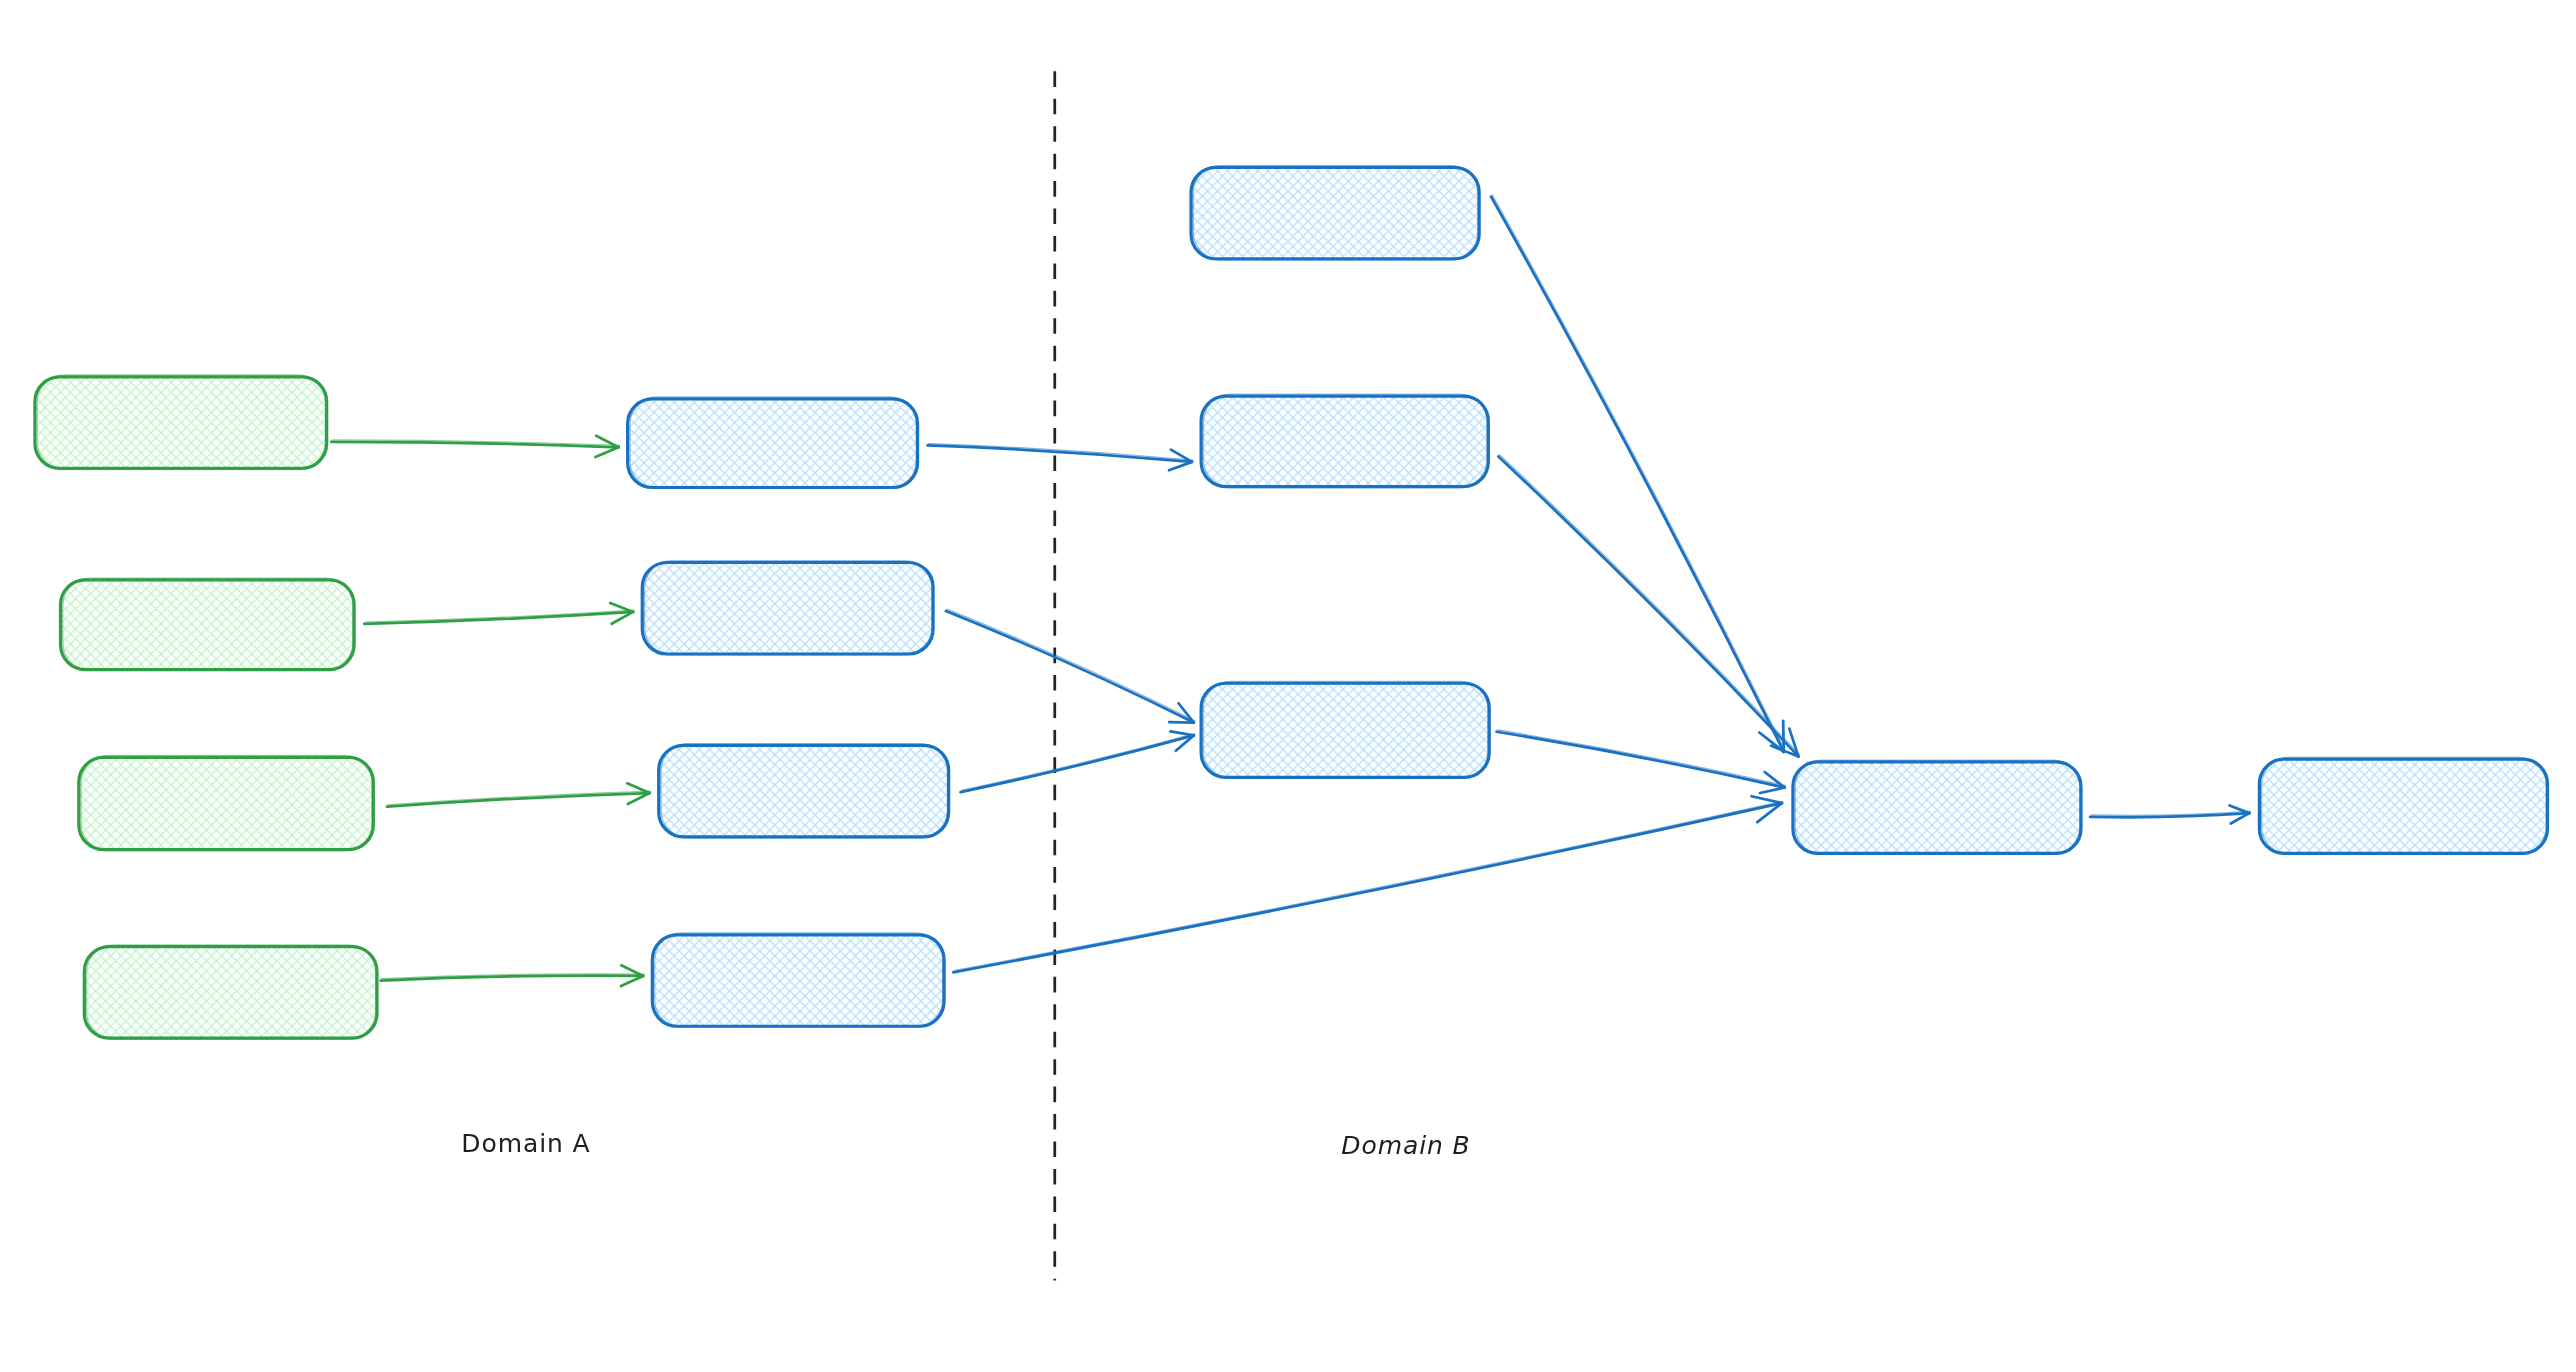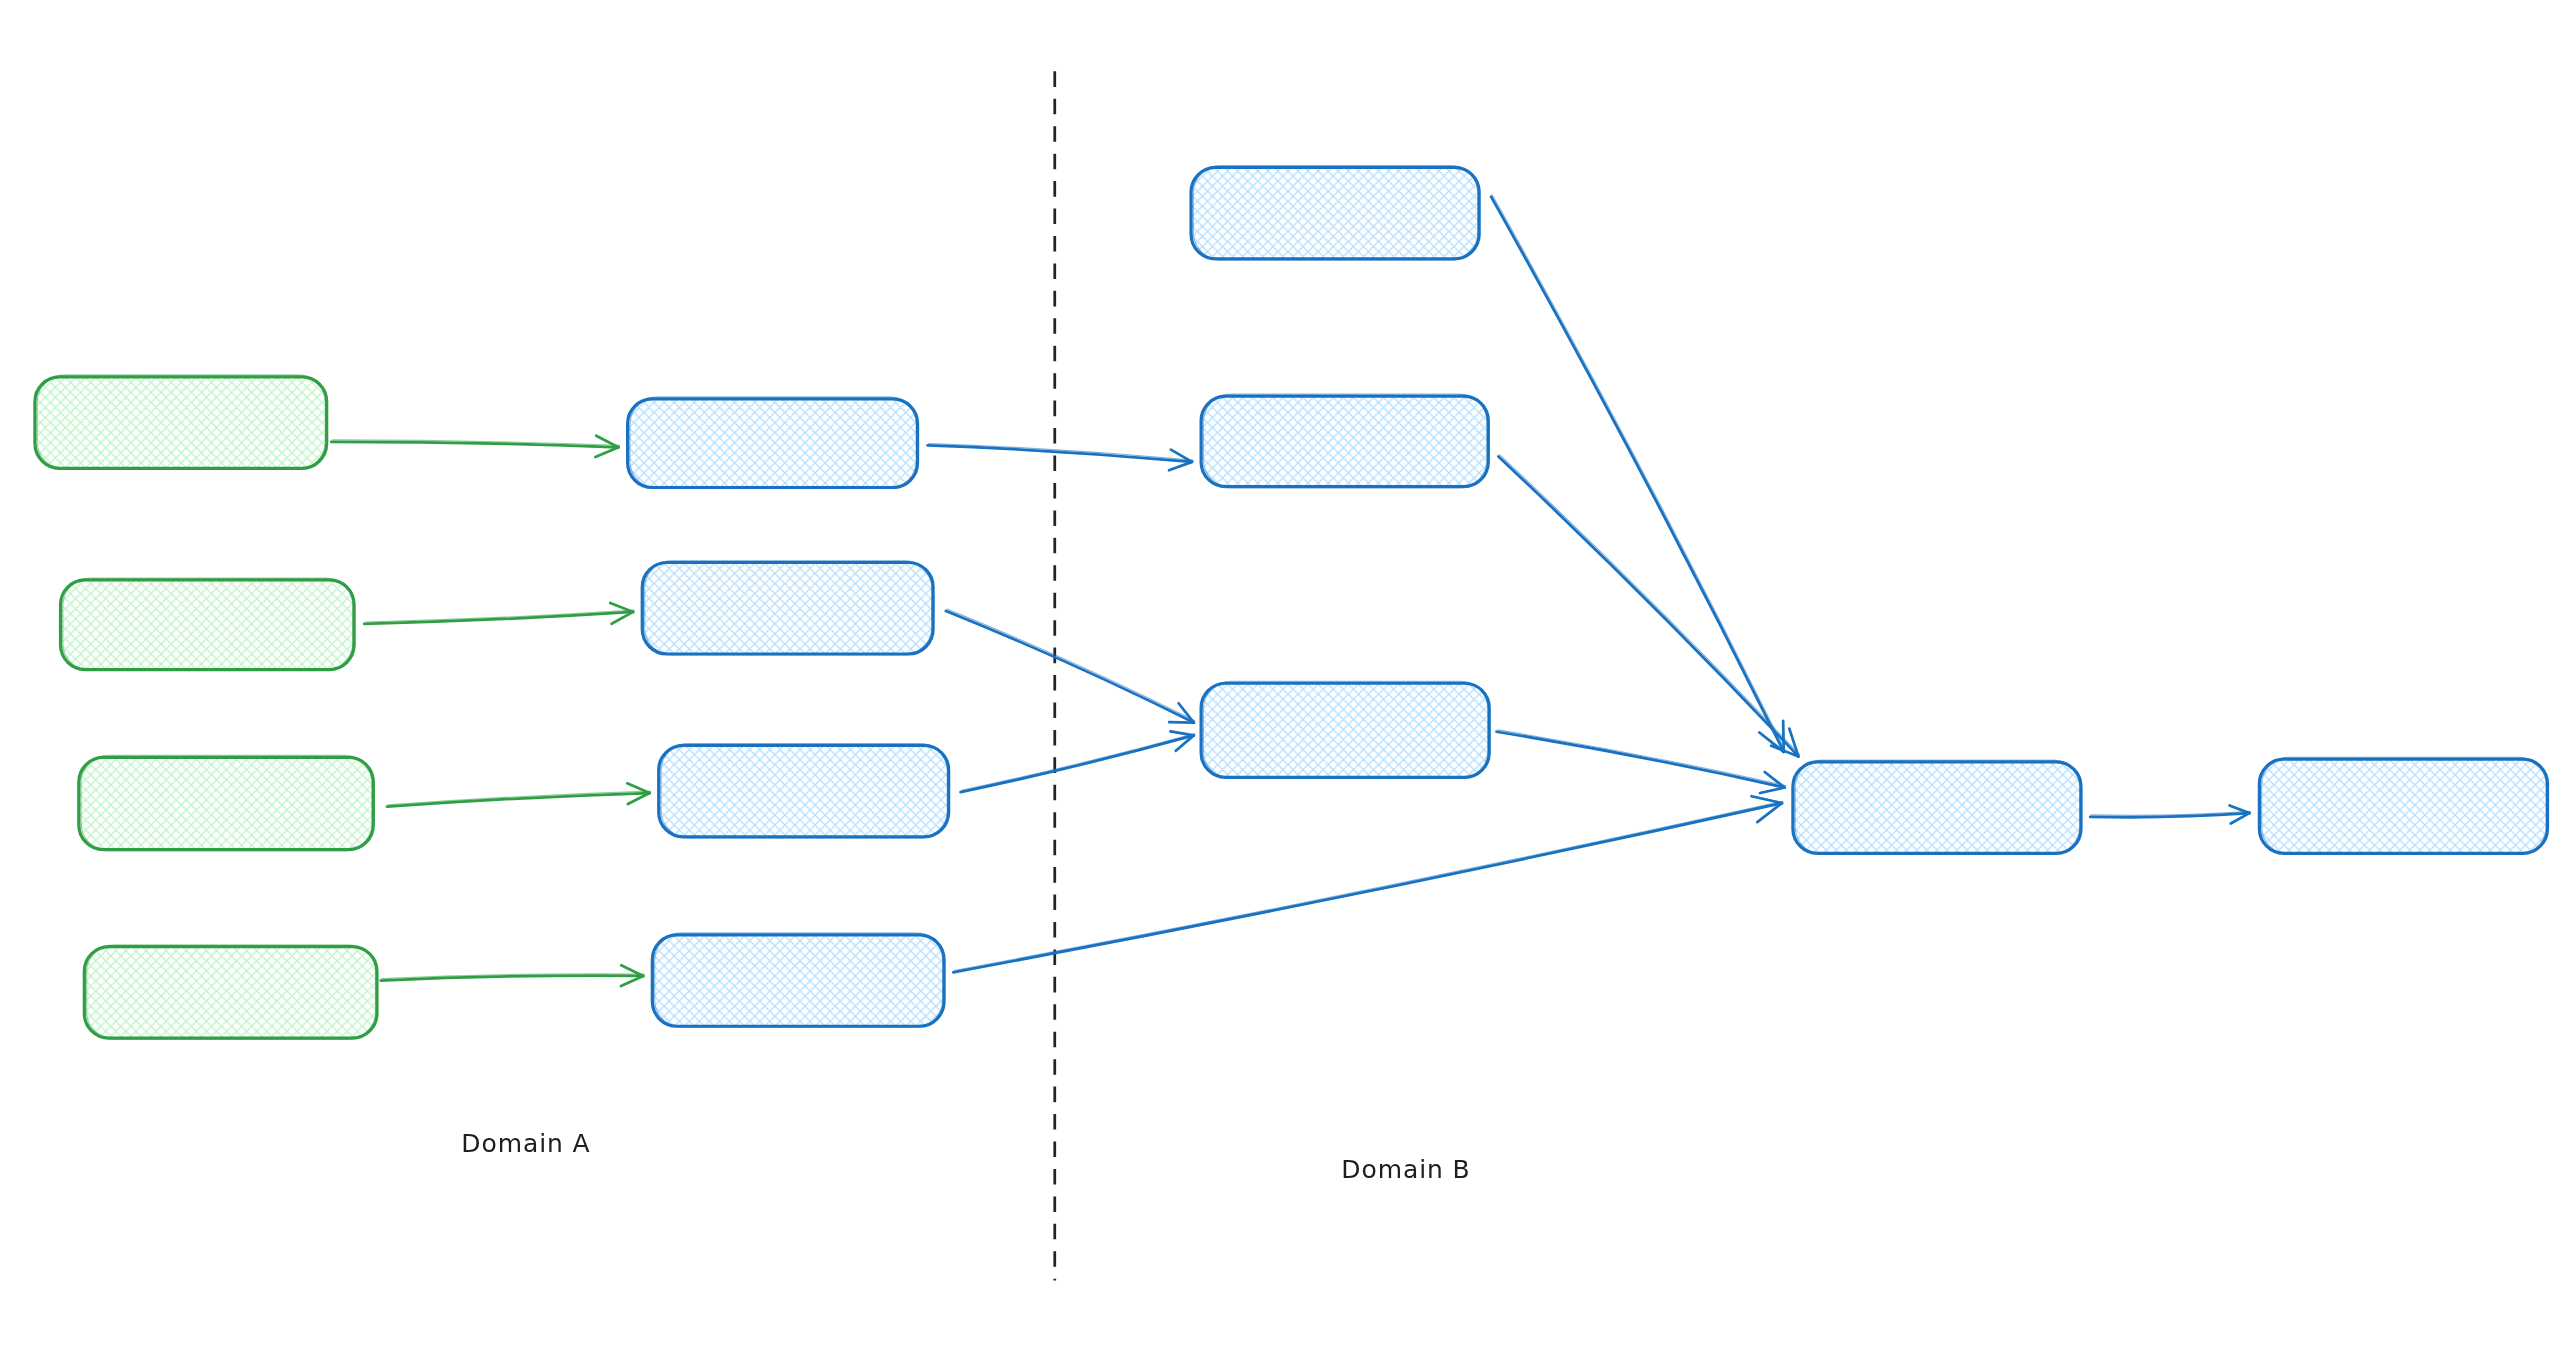--- a/index.html
+++ b/index.html
@@ -155,15 +155,15 @@
         <path d="M1929.2174170198132 844.0091015901238 L1951 861" stroke-width="3"></path>
       </g>
       <g fill="none" stroke="#1971c2" stroke-linecap="round">
         <path d="M2285 893 Q2372.0919297350792 894.9989434759457 2459 889" stroke-width="3"></path>
         <path d="M2285 893 Q2372.0919297350792 894.9989434759457 2459 889" stroke-width="1.3" opacity="0.55" transform="translate(1.2,-2)"></path>
         <path d="M2438.7214036864752 900.3141937479837 L2459 889" stroke-width="3"></path>
         <path d="M2437.3591801511297 880.5793489038815 L2459 889" stroke-width="3"></path>
       </g>
     </svg>
   <div class="domain-label" id="label-domain-a" style="left: 526px; top: 1143px; color: rgb(30, 30, 30);">Domain A</div>
-  <div class="domain-label" id="label-domain-b" style="left: 1406px; top: 1169px; color: rgb(30, 30, 30);">Domain B</div>
+  <div class="domain-label" id="label-domain-b" style="left: 1406px; top: 1145px; color: rgb(30, 30, 30); font-style: italic;">Domain B</div>
 </div>
 
 
 </body></html>

